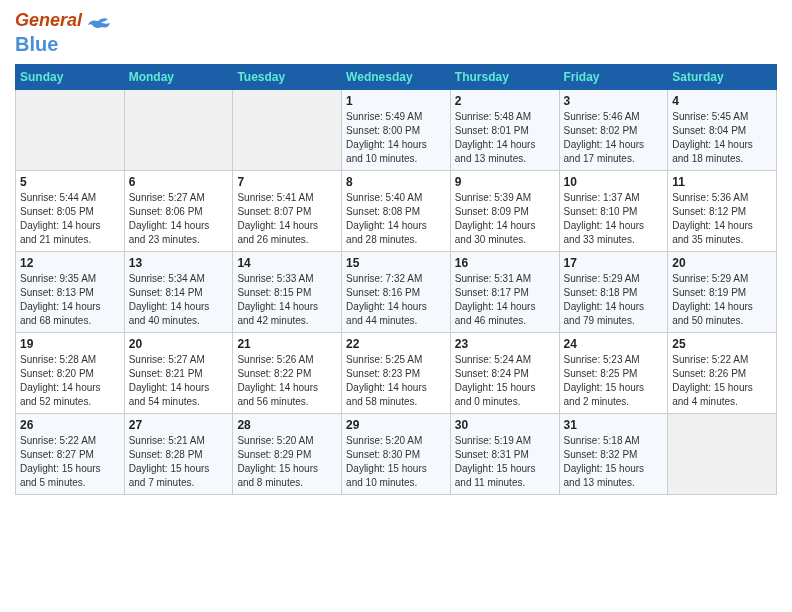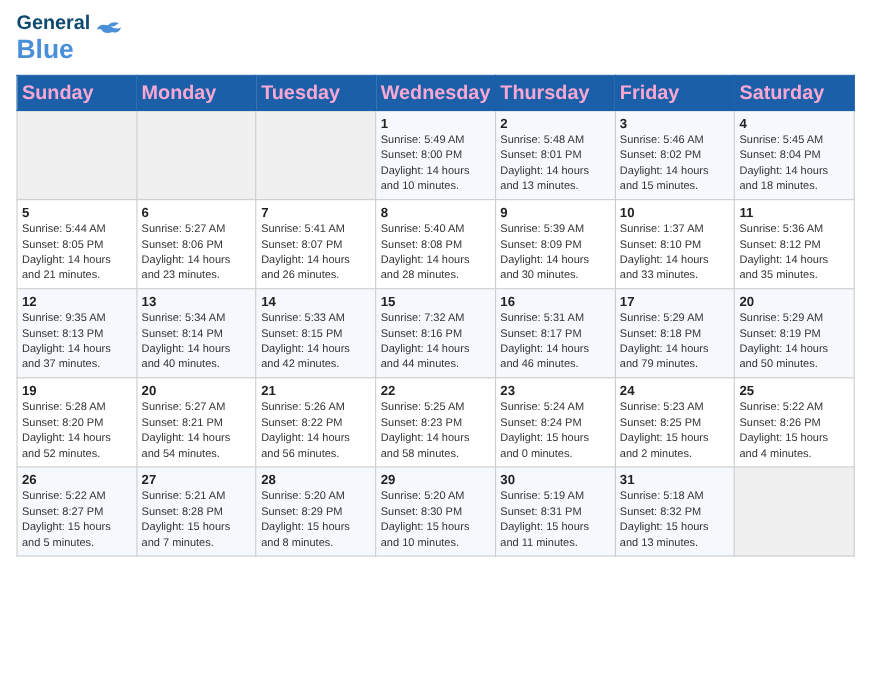--- a/index.html
+++ b/index.html
@@ -33,23 +33,23 @@
       font-size: 14px;
       color: #333;
     }
     .calendar-table {
       width: 100%;
       border-collapse: collapse;
       font-size: 10.5px;
     }
     .calendar-table thead tr th {
       background-color: #1a5fa8;
-      color: #f9a8d4;
+      color: #5eead4;
       font-weight: bold;
-      font-size: 18px;
+      font-size: 12px;
       padding: 5px 4px;
       text-align: left;
       border: 1px solid #1a5fa8;
     }
     .calendar-table tbody tr td {
       border: 1px solid #ccc;
       vertical-align: top;
       padding: 4px 4px;
       min-height: 80px;
       height: 80px;
@@ -78,22 +78,22 @@
       background: #f0f0f0 !important;
     }
   </style>
 </head>
 <body>
 
 <div class="header">
   <div class="logo">
     <div style="display:flex; align-items:center;">
       <div style="font-size:18px; font-weight:bold; color:#1a3a5c; line-height:1.2;">
-        <span style="color:#0c4a6e;">General</span><br>
-        <span style="color:#4a90d9; font-size:24px;">Blue</span>
+        <span style="color:#c2410c;font-style:italic;">General</span><br>
+        <span style="color:#4a90d9; font-size:20px;">Blue</span>
       </div>
       <div style="margin-left:2px; margin-top:-8px;">
         <svg width="28" height="20" viewBox="0 0 28 20">
           <path d="M14 4 Q18 0 24 2 Q20 6 16 5 Q22 8 26 6 Q24 12 18 10 Q14 12 10 10 Q8 6 4 8 Q6 2 14 4Z" fill="#4a90d9"></path>
         </svg>
       </div>
     </div>
   </div>
   <div class="title-area">
     <div class="month-title"></div>
@@ -130,21 +130,21 @@
           <div class="day-info">Sunrise: 5:48 AM</div>
           <div class="day-info">Sunset: 8:01 PM</div>
           <div class="day-info">Daylight: 14 hours</div>
           <div class="day-info">and 13 minutes.</div>
         </td>
         <td>
           <span class="day-num">3</span>
           <div class="day-info">Sunrise: 5:46 AM</div>
           <div class="day-info">Sunset: 8:02 PM</div>
           <div class="day-info">Daylight: 14 hours</div>
-          <div class="day-info">and 15 minutes.</div>
+          <div class="day-info">and 17 minutes.</div>
         </td>
         <td>
           <span class="day-num">4</span>
           <div class="day-info">Sunrise: 5:45 AM</div>
           <div class="day-info">Sunset: 8:04 PM</div>
           <div class="day-info">Daylight: 14 hours</div>
           <div class="day-info">and 18 minutes.</div>
         </td>
       </tr>
       <tr>
@@ -197,21 +197,21 @@
           <div class="day-info">Daylight: 14 hours</div>
           <div class="day-info">and 35 minutes.</div>
         </td>
       </tr>
       <tr>
         <td>
           <span class="day-num">12</span>
           <div class="day-info">Sunrise: 9:35 AM</div>
           <div class="day-info">Sunset: 8:13 PM</div>
           <div class="day-info">Daylight: 14 hours</div>
-          <div class="day-info">and 37 minutes.</div>
+          <div class="day-info">and 68 minutes.</div>
         </td>
         <td>
           <span class="day-num">13</span>
           <div class="day-info">Sunrise: 5:34 AM</div>
           <div class="day-info">Sunset: 8:14 PM</div>
           <div class="day-info">Daylight: 14 hours</div>
           <div class="day-info">and 40 minutes.</div>
         </td>
         <td>
           <span class="day-num">14</span>

